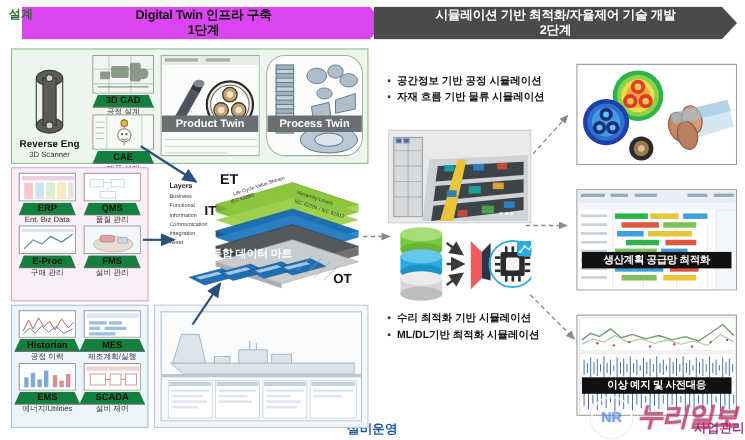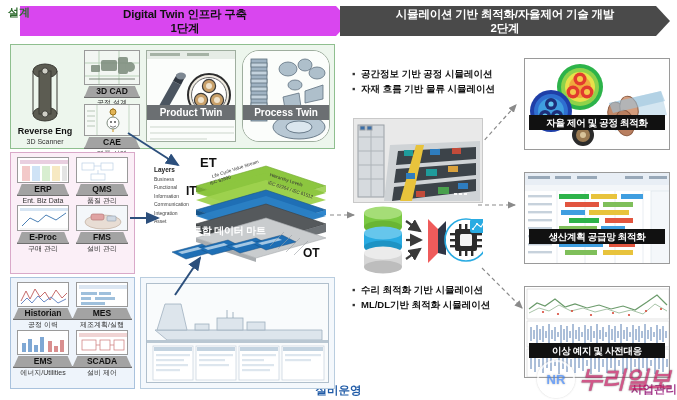--- a/index.html
+++ b/index.html
@@ -66,21 +66,21 @@
   
   .trap{
     position:absolute;text-align:center;
     font-size:8.5px;font-weight:bold;color:#111;
     box-sizing:border-box;
   }
   .trap .cap{
     border-left:1px solid #6f6f6f;border-right:1px solid #6f6f6f;
     border-bottom:1px solid #6f6f6f;
     clip-path:polygon(9% 0, 91% 0, 100% 100%, 0 100%);
-    background:#a3a3a3;
+    background:#15803d;
     padding:0 2px;line-height:11px;
   }
   .trap .sub{font-size:7px;font-weight:normal;color:#333;line-height:9px;white-space:nowrap;}
 
   
   .darkcap{
     position:absolute;left:0;right:0;
     background:#6b6f72;color:#fff;text-align:center;
     font-weight:bold;font-size:10px;line-height:15px;height:15px;
   }
@@ -745,21 +745,20 @@
       </g>
       <path d="M6 14 L58 2 L62 12 L10 24 Z" fill="#9cc4de" opacity=".6"></path>
     </g>
 
     <g transform="translate(58,76)">
       <circle r="11" fill="#2b2b2b"></circle>
         <circle r="7" fill="#9a7a52"></circle>
         <circle r="3" fill="#d8c39a"></circle>
     </g>
   </svg>
-  <div class="blackcap" style="top:56px;">자율 제어 및 공정 최적화</div>
 </div>
 
 <div class="respanel" style="left:524px;top:172px;width:146px;height:92px;">
   <svg width="146" height="92">
     <rect width="146" height="92" fill="#ffffff"></rect>
     <rect x="0" y="0" width="146" height="12" fill="#e8eef5"></rect>
     <g fill="#98a8b8">
         <rect x="3" y="3" width="22" height="3"></rect>
         <rect x="30" y="3" width="16" height="3"></rect>
       <rect x="52" y="3" width="20" height="3"></rect>

